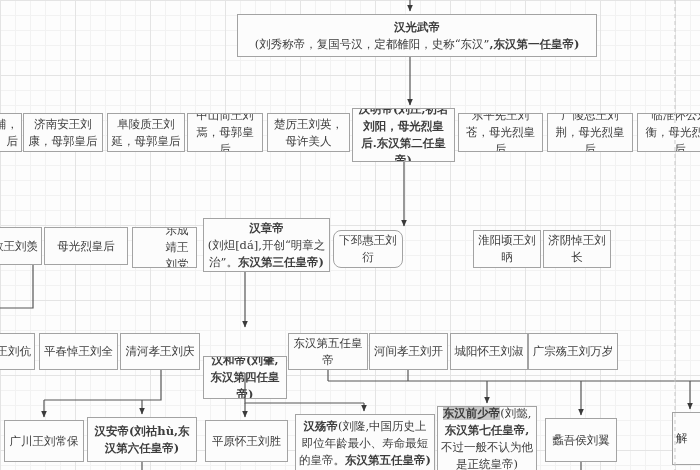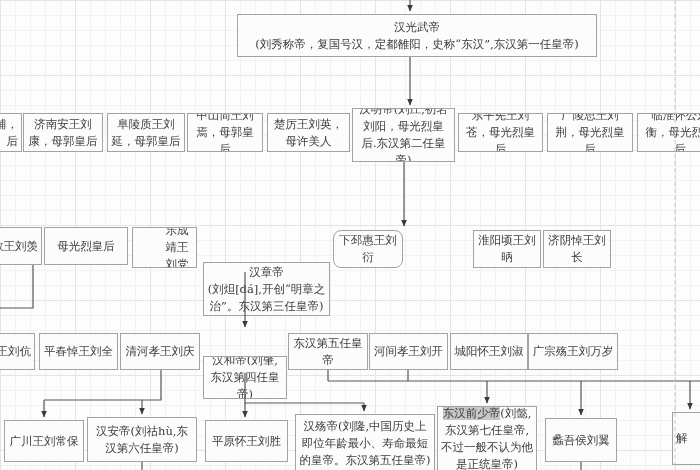--- a/index.html
+++ b/index.html
@@ -18,21 +18,21 @@
     background:#fcfcfc;border:1px solid #a3a3a3;color:#3c3c3c;
     font-size:11.5px;line-height:17px;
     display:flex;align-items:center;justify-content:center;
     text-align:center;padding:1px 3px;overflow:hidden;
   }
   .node .txt{white-space:pre-wrap;word-break:break-all;width:100%;}
   .node.al-r{justify-content:flex-end}
   .node.al-r .txt{text-align:right}
   .node.al-l{justify-content:flex-start}
   .node.al-l .txt{text-align:left}
-  .node .b{font-weight:normal}
+  .node .b{font-weight:bold}
   .node .hl{background:#c6c6c6}
   #wires{position:absolute;left:0;top:0;pointer-events:none;z-index:5}
   .conn{fill:none;stroke:#565656;stroke-width:1.2px}
   .guide{stroke:#c9c9c9;stroke-width:1px;stroke-dasharray:4 3}
 </style>
 </head>
 <body>
 
 <div id="stage">
   <svg id="wires" width="700" height="470" viewBox="0 0 700 470">
@@ -98,21 +98,21 @@
     </div>
     <div class="node al-r" style="left: -20px; top: 227px; width: 62px; height: 38px;">
       <div class="txt"><span>敬王刘羡</span></div>
     </div>
     <div class="node" style="left: 44px; top: 227px; width: 84px; height: 38px;">
       <div class="txt"><span>母光烈皇后</span></div>
     </div>
     <div class="node" style="left: 132px; top: 227px; width: 65px; height: 41px; padding-left: 28px;">
       <div class="txt"><span>乐成靖王刘党</span></div>
     </div>
-    <div class="node" style="left: 203px; top: 218px; width: 127px; height: 54px; margin-top: 44px;">
+    <div class="node" style="left: 203px; top: 218px; width: 127px; height: 54px;">
       <div class="txt"><span class="b">汉章帝</span><span>
 (刘炟[dá],开创“明章之治”。</span><span class="b">东汉第三任皇帝)</span></div>
     </div>
     <div class="node" style="left: 333px; top: 230px; width: 70px; height: 38px; border-radius: 8px;">
       <div class="txt"><span>下邳惠王刘衍</span></div>
     </div>
     <div class="node" style="left: 473px; top: 230px; width: 68px; height: 38px;">
       <div class="txt"><span>淮阳顷王刘昞</span></div>
     </div>
     <div class="node" style="left: 543px; top: 230px; width: 68px; height: 38px;">

